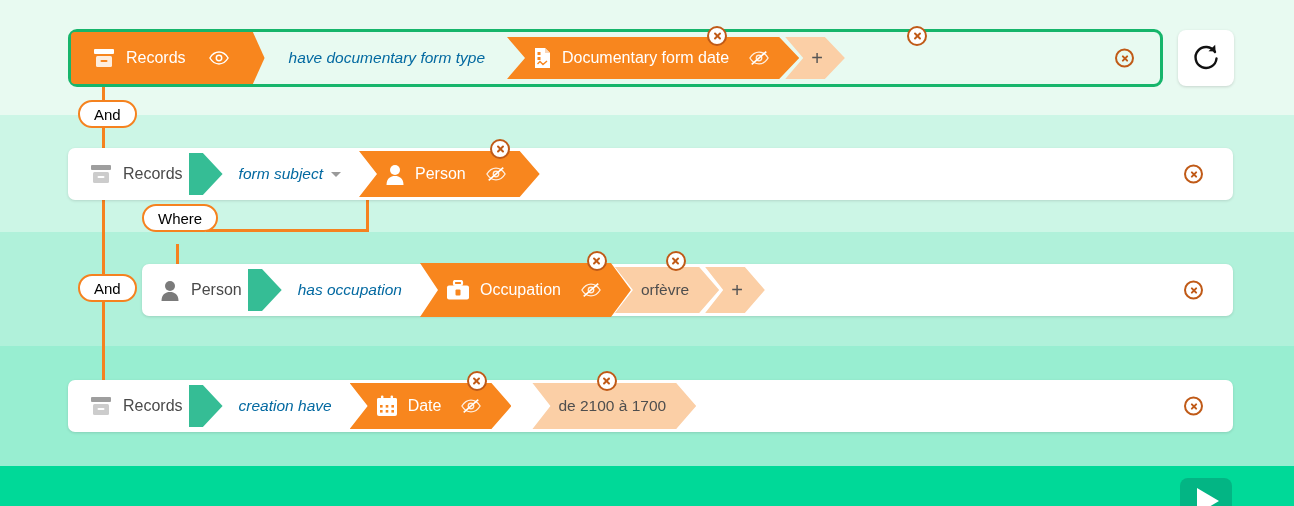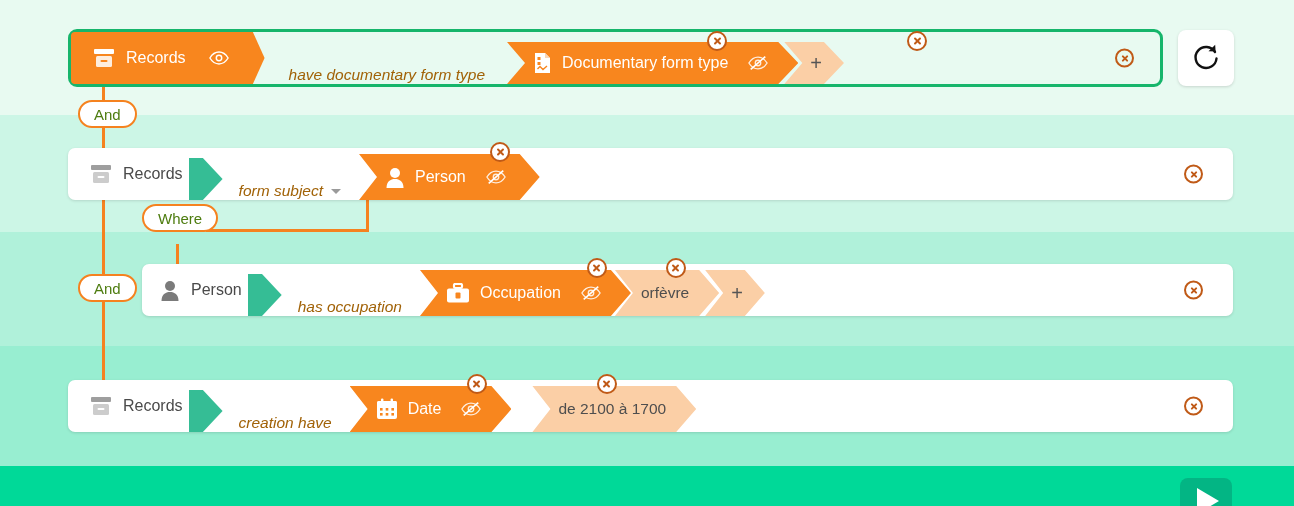--- a/index.html
+++ b/index.html
@@ -25,31 +25,31 @@
   
   .conn { position: absolute; background: #f5821f; z-index: 2; }
 
   
   .pill {
     position: absolute; z-index: 6;
     height: 28px; padding: 0 14px;
     border: 2px solid #f5821f; border-radius: 16px;
     background: #ffffff;
     display: flex; align-items: center; justify-content: center;
-    font-size: 15px; color: #4d7c0f;
+    font-size: 15px; color: #000000;
     white-space: nowrap;
   }
 
   
   .card {
     position: absolute; z-index: 4;
     background: #ffffff;
     border-radius: 7px;
     box-shadow: 0 1px 3px rgba(0,0,0,0.13);
-    display: flex; align-items: flex-end;
+    display: flex; align-items: center;
   }
   .card.selected {
     border: 3px solid #16b56b;
     border-radius: 9px;
     background: transparent;
     box-shadow: none;
     overflow: visible;
   }
 
   
@@ -81,21 +81,21 @@
     width: 34px; height: 42px;
     margin-left: 6px; margin-right: 2px;
     background: #35bd95;
     clip-path: polygon(0 0, 42% 0, 100% 50%, 42% 100%, 0 100%);
     flex: none;
   }
 
   
   .predicate {
     font-size: 15.5px; font-style: italic;
-    color: #a16207; white-space: nowrap;
+    color: #0369a1; white-space: nowrap;
     padding: 0 14px;
     display: flex; align-items: center; gap: 8px;
   }
   .caret {
     width: 0; height: 0;
     border-left: 5px solid transparent;
     border-right: 5px solid transparent;
     border-top: 5px solid #9a9a9a;
     display: inline-block;
   }
@@ -263,21 +263,21 @@
       <div class="chip dark first">
         <span class="icn">
           <svg width="19" height="22" viewBox="0 0 19 22">
             <path d="M2 1 h10 l5 5 v15 H2 Z" fill="#ffffff"></path>
             <path d="M12 1 v5 h5 Z" fill="#f8d6b8"></path>
             <rect x="4.5" y="5" width="3" height="3" fill="#f8861e"></rect>
             <rect x="4.5" y="10" width="3" height="3" fill="#f8861e"></rect>
             <path d="M4.5 17 L7 14.5 L10 17.5 L14 14" stroke="#f8861e" stroke-width="1.4" fill="none"></path>
           </svg>
         </span>
-        <span class="chip-label">Documentary form type</span>
+        <span class="chip-label">Documentary form date</span>
         <span class="icn" style="margin-left:10px;">
           <svg width="20" height="16" viewBox="0 0 22 16">
             <path d="M1 8 C4 3 8 1.5 11 1.5 C14 1.5 18 3 21 8 C18 13 14 14.5 11 14.5 C8 14.5 4 13 1 8 Z" fill="none" stroke="#ffffff" stroke-width="1.5" opacity="0.85"></path>
             <circle cx="11" cy="8" r="3" fill="none" stroke="#ffffff" stroke-width="1.5" opacity="0.85"></circle>
             <line x1="3" y1="15" x2="19" y2="1" stroke="#ffffff" stroke-width="1.8"></line>
           </svg>
         </span>
       </div>
 
       <div class="xbadge" style="left:400px; top:-11px;"></div>
@@ -353,21 +353,21 @@
       <span class="subject-label">Person</span>
     </div>
     <div class="chev-green"></div>
 
     <div class="predicate">
       <span>has occupation</span>
     </div>
 
     <div style="position:relative; display:flex; align-items:center; margin-left:4px;">
       <div class="xbadge" style="left:167px; top:-12px;"></div>
-      <div class="chip dark first" style="height:46px;">
+      <div class="chip dark first" style="height:54px;">
         <span class="icn">
           <svg width="24" height="21" viewBox="0 0 24 21">
             <rect x="8" y="1" width="8" height="4" rx="1.2" fill="none" stroke="#ffffff" stroke-width="2.2"></rect>
             <rect x="1" y="5.5" width="22" height="14" rx="2" fill="#ffffff"></rect>
             <rect x="9.5" y="9.5" width="5" height="6" rx="1" fill="#f8861e"></rect>
           </svg>
         </span>
         <span class="chip-label">Occupation</span>
         <span class="icn" style="margin-left:10px;">
           <svg width="20" height="16" viewBox="0 0 22 16">

